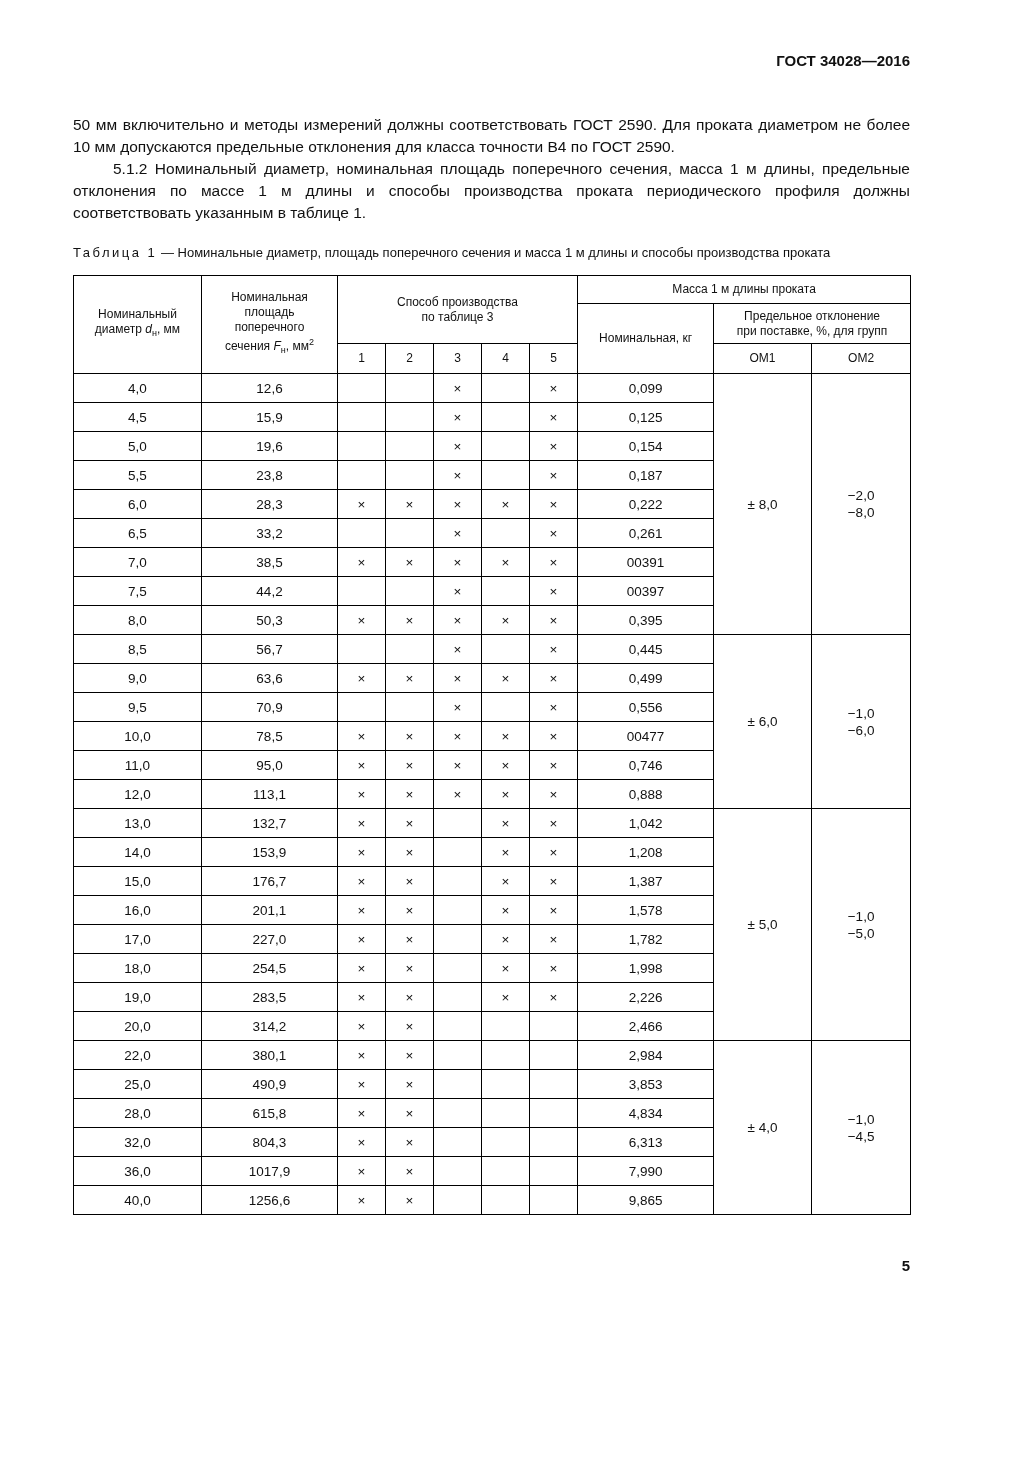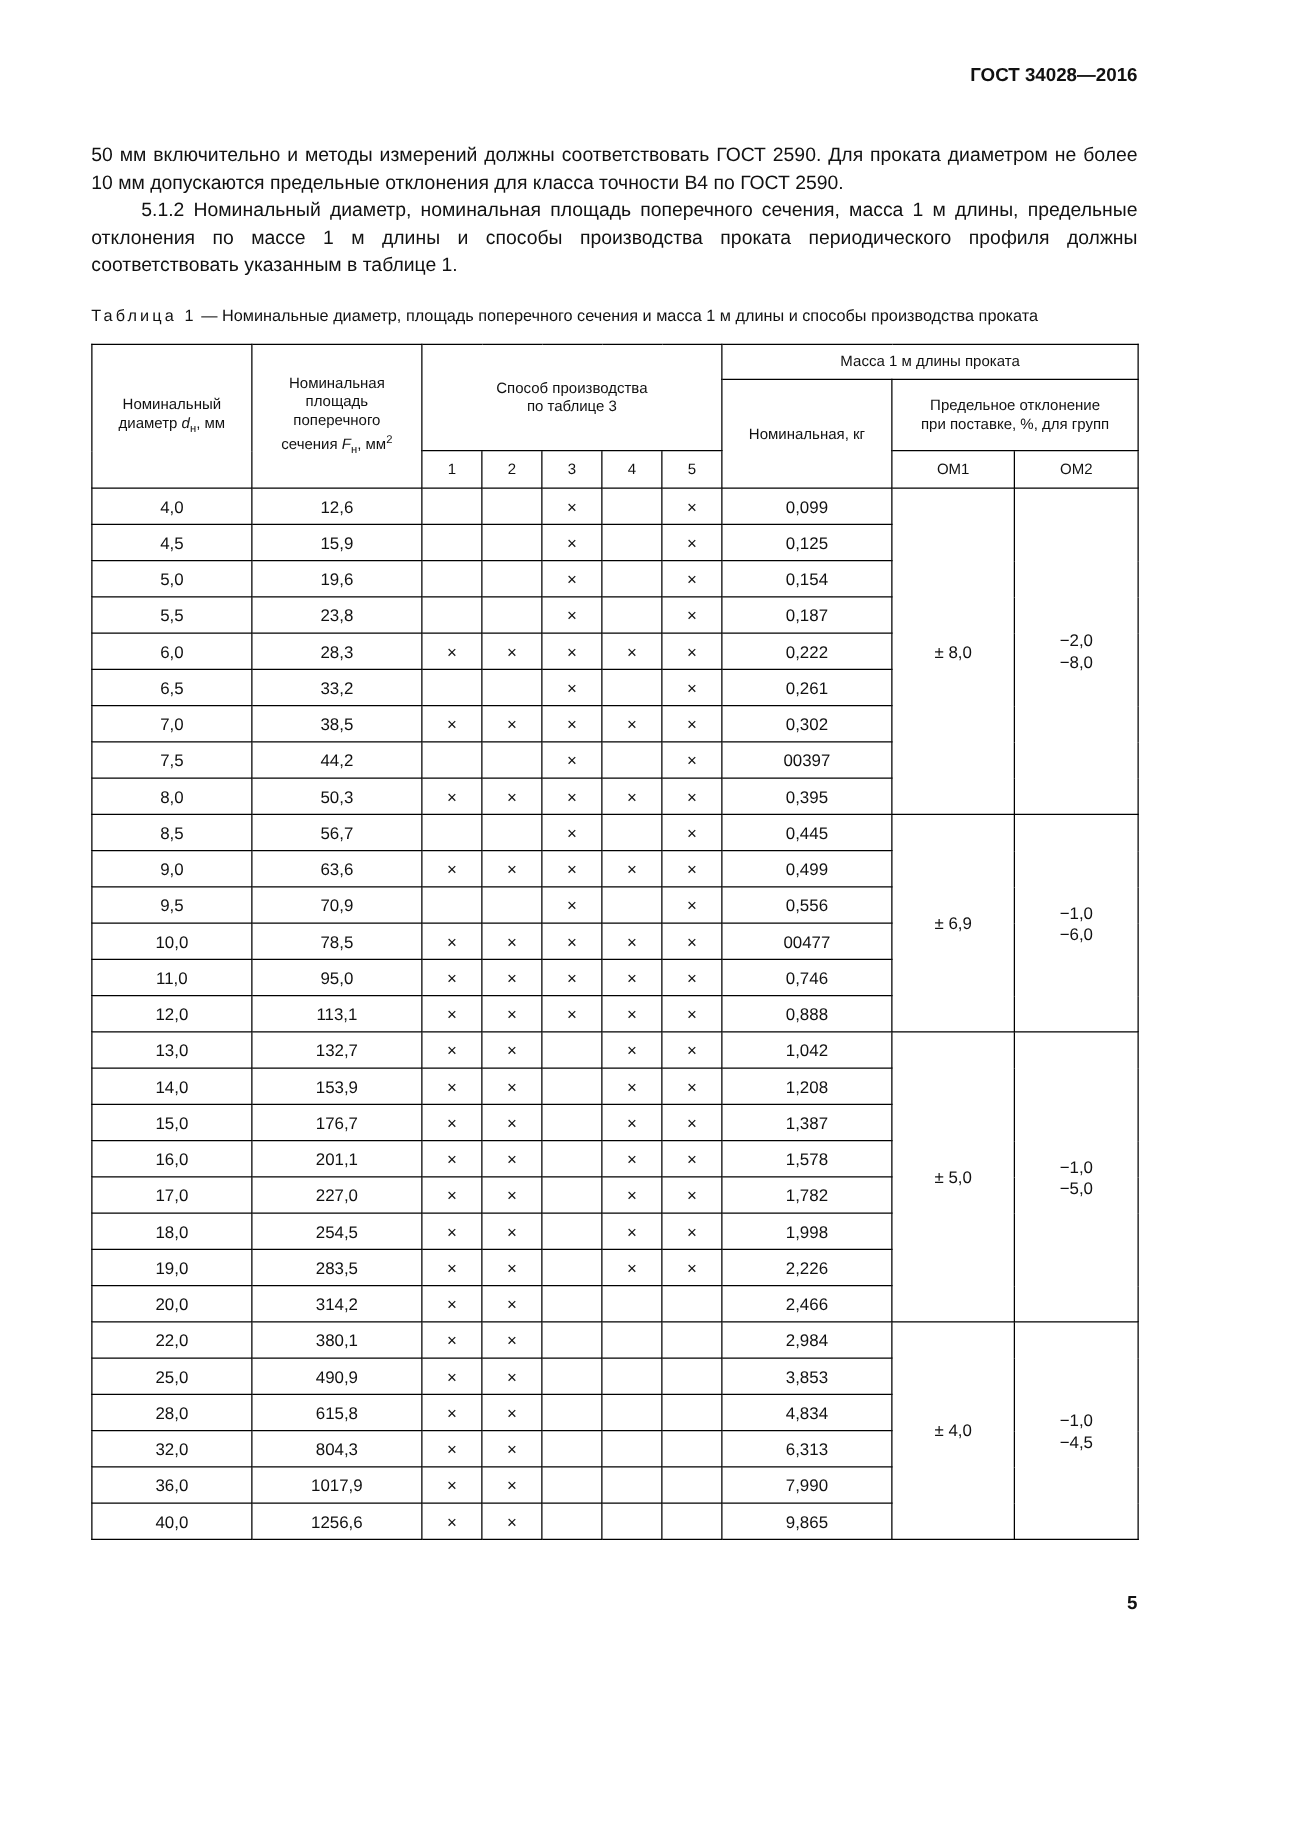--- a/index.html
+++ b/index.html
@@ -54,21 +54,21 @@
     font-size:12px;
     line-height:15px;
     padding:3px 4px;
   }
   .gost-table td {
     font-size:13.5px;
     height:29px;
     padding:0 4px;
   }
   .hr1 th { height:28px; }
-  .hr2 th { height:57px; }
+  .hr2 th { height:40px; }
   .hr3 th { height:30px; }
   .om2-cell { white-space:pre-line; line-height:17px; }
   sub { font-size:9px; }
   sup { font-size:9px; }
   .page-number {
     margin-top:42px;
     text-align:right;
     font-size:15px;
     font-weight:bold;
   }
@@ -186,21 +186,21 @@
           <td>0,261</td>
         </tr>
         <tr>
           <td>7,0</td>
           <td>38,5</td>
           <td>×</td>
           <td>×</td>
           <td>×</td>
           <td>×</td>
           <td>×</td>
-          <td>0,302</td>
+          <td>00391</td>
         </tr>
         <tr>
           <td>7,5</td>
           <td>44,2</td>
           <td></td>
           <td></td>
           <td>×</td>
           <td></td>
           <td>×</td>
           <td>00397</td>
@@ -217,21 +217,21 @@
         </tr>
         <tr>
           <td>8,5</td>
           <td>56,7</td>
           <td></td>
           <td></td>
           <td>×</td>
           <td></td>
           <td>×</td>
           <td>0,445</td>
-          <td rowspan="6">± 6,9</td>
+          <td rowspan="6">± 6,0</td>
           <td rowspan="6" class="om2-cell">−1,0
 −6,0</td>
         </tr>
         <tr>
           <td>9,0</td>
           <td>63,6</td>
           <td>×</td>
           <td>×</td>
           <td>×</td>
           <td>×</td>

